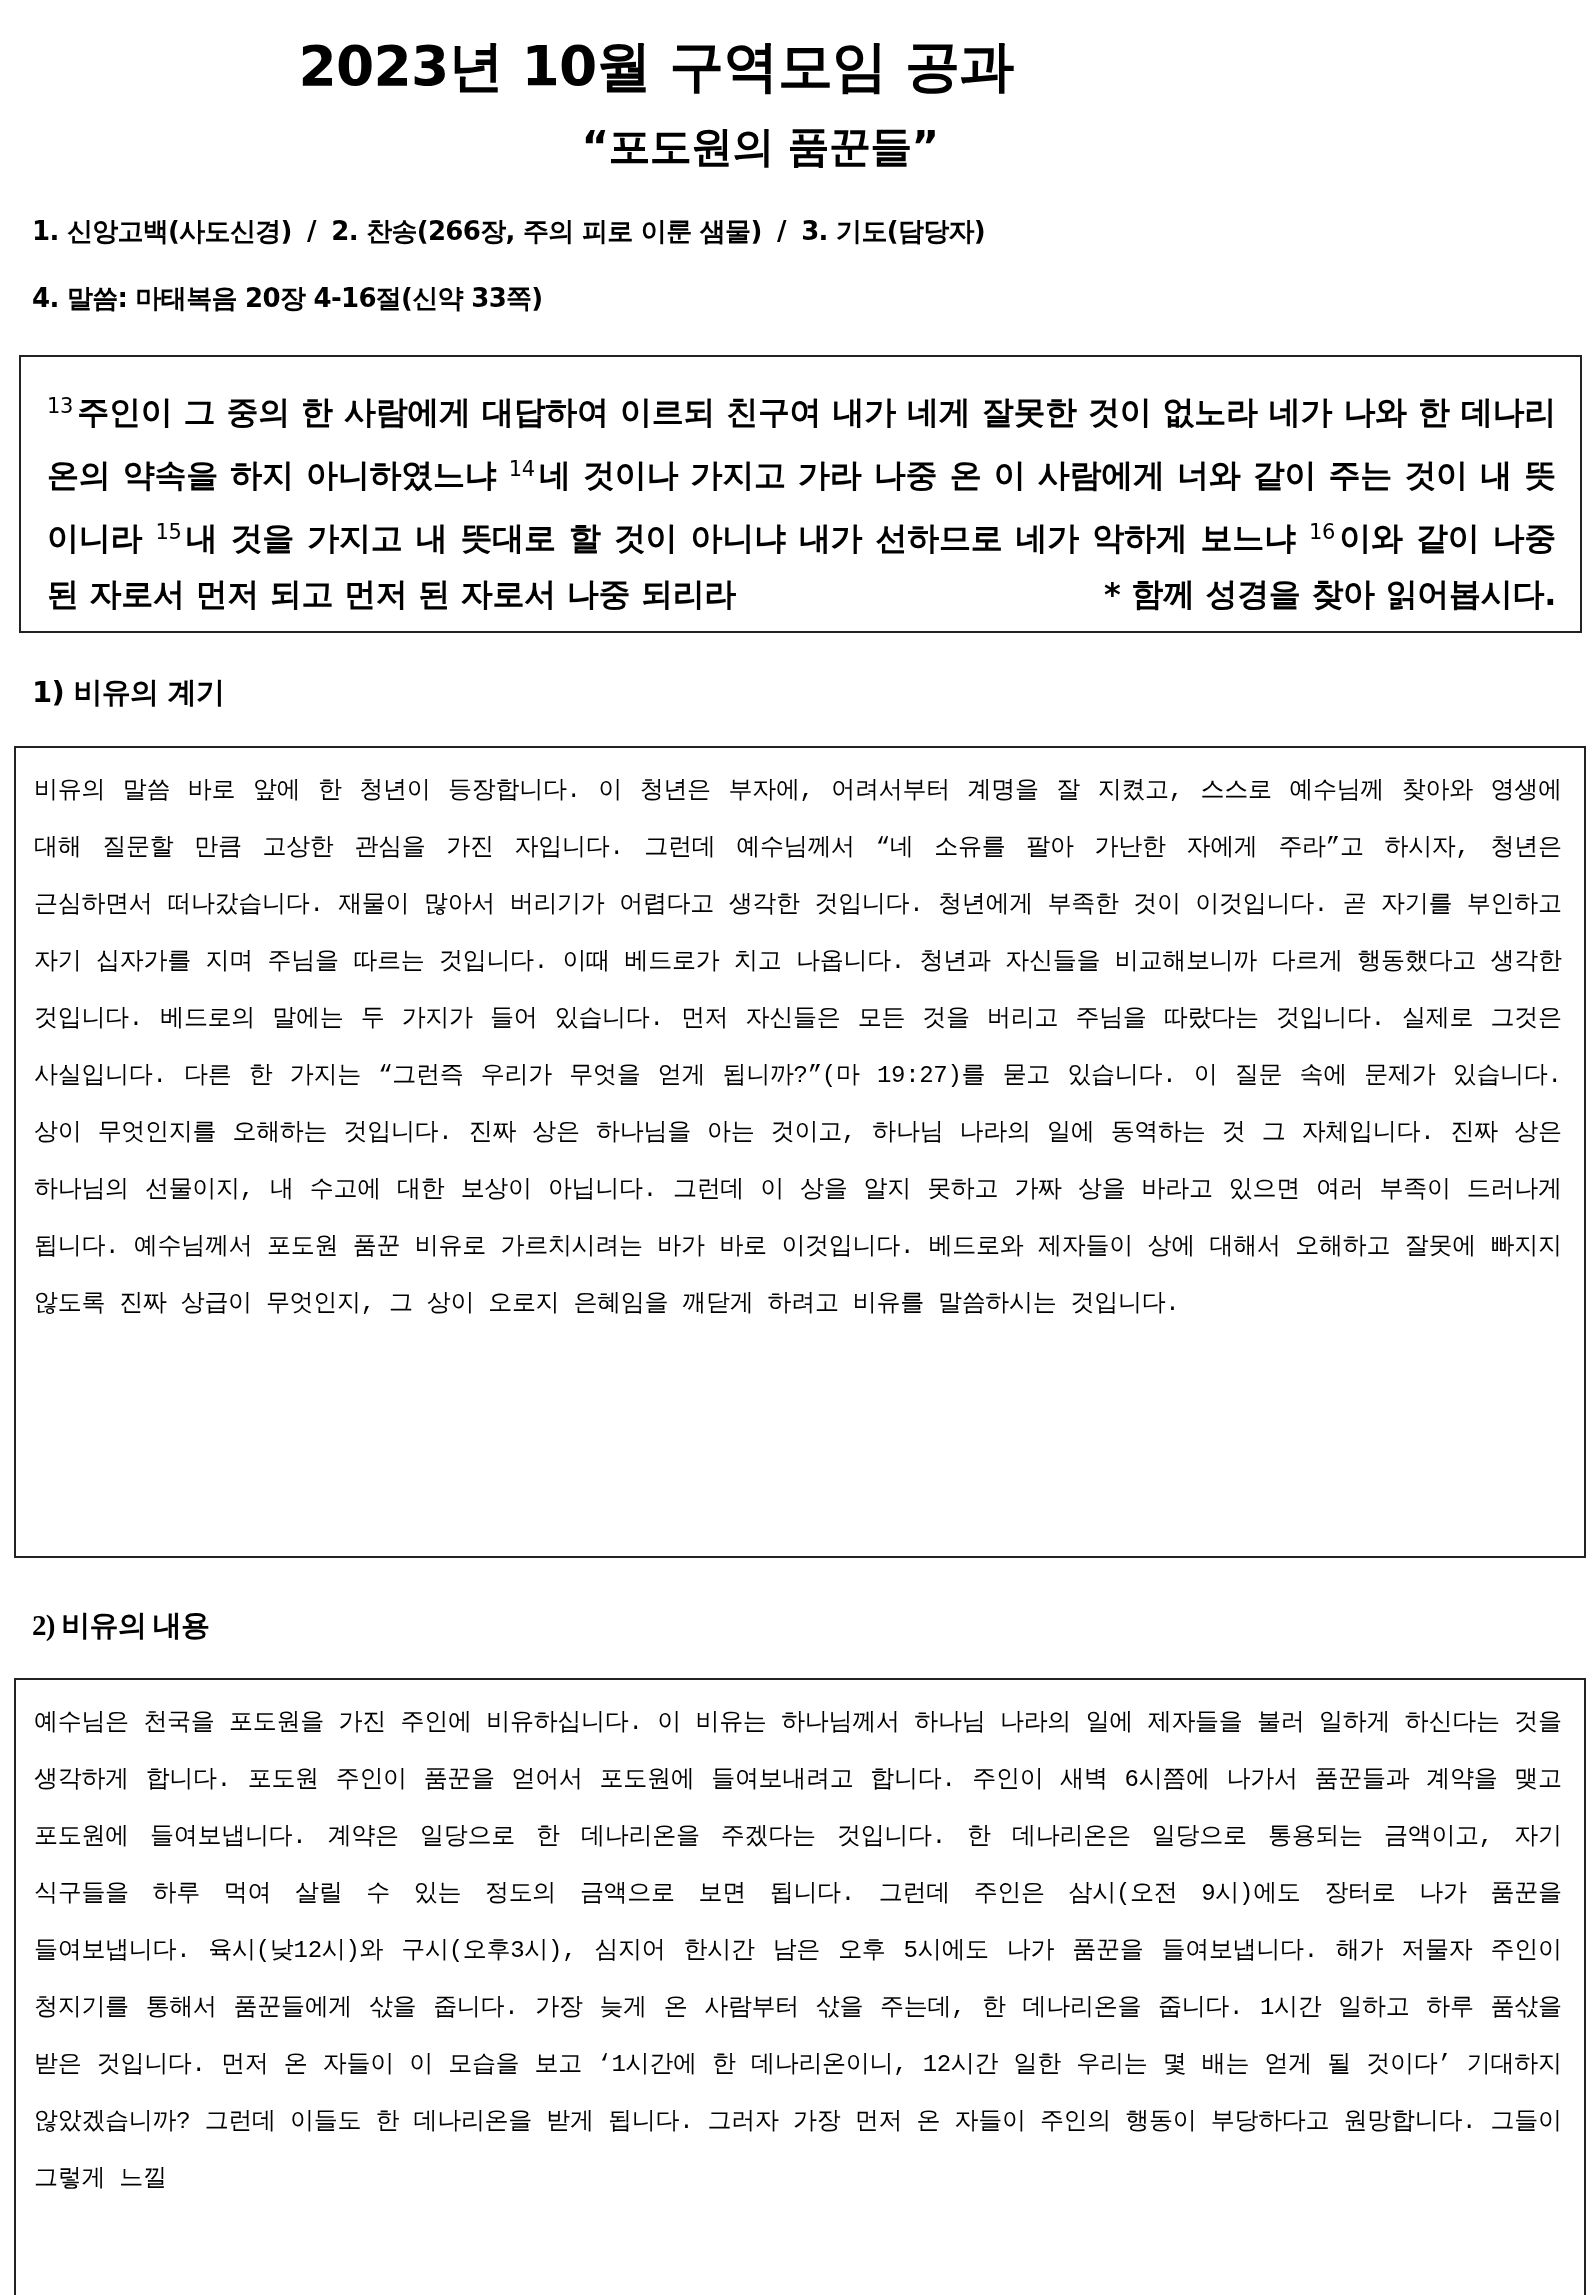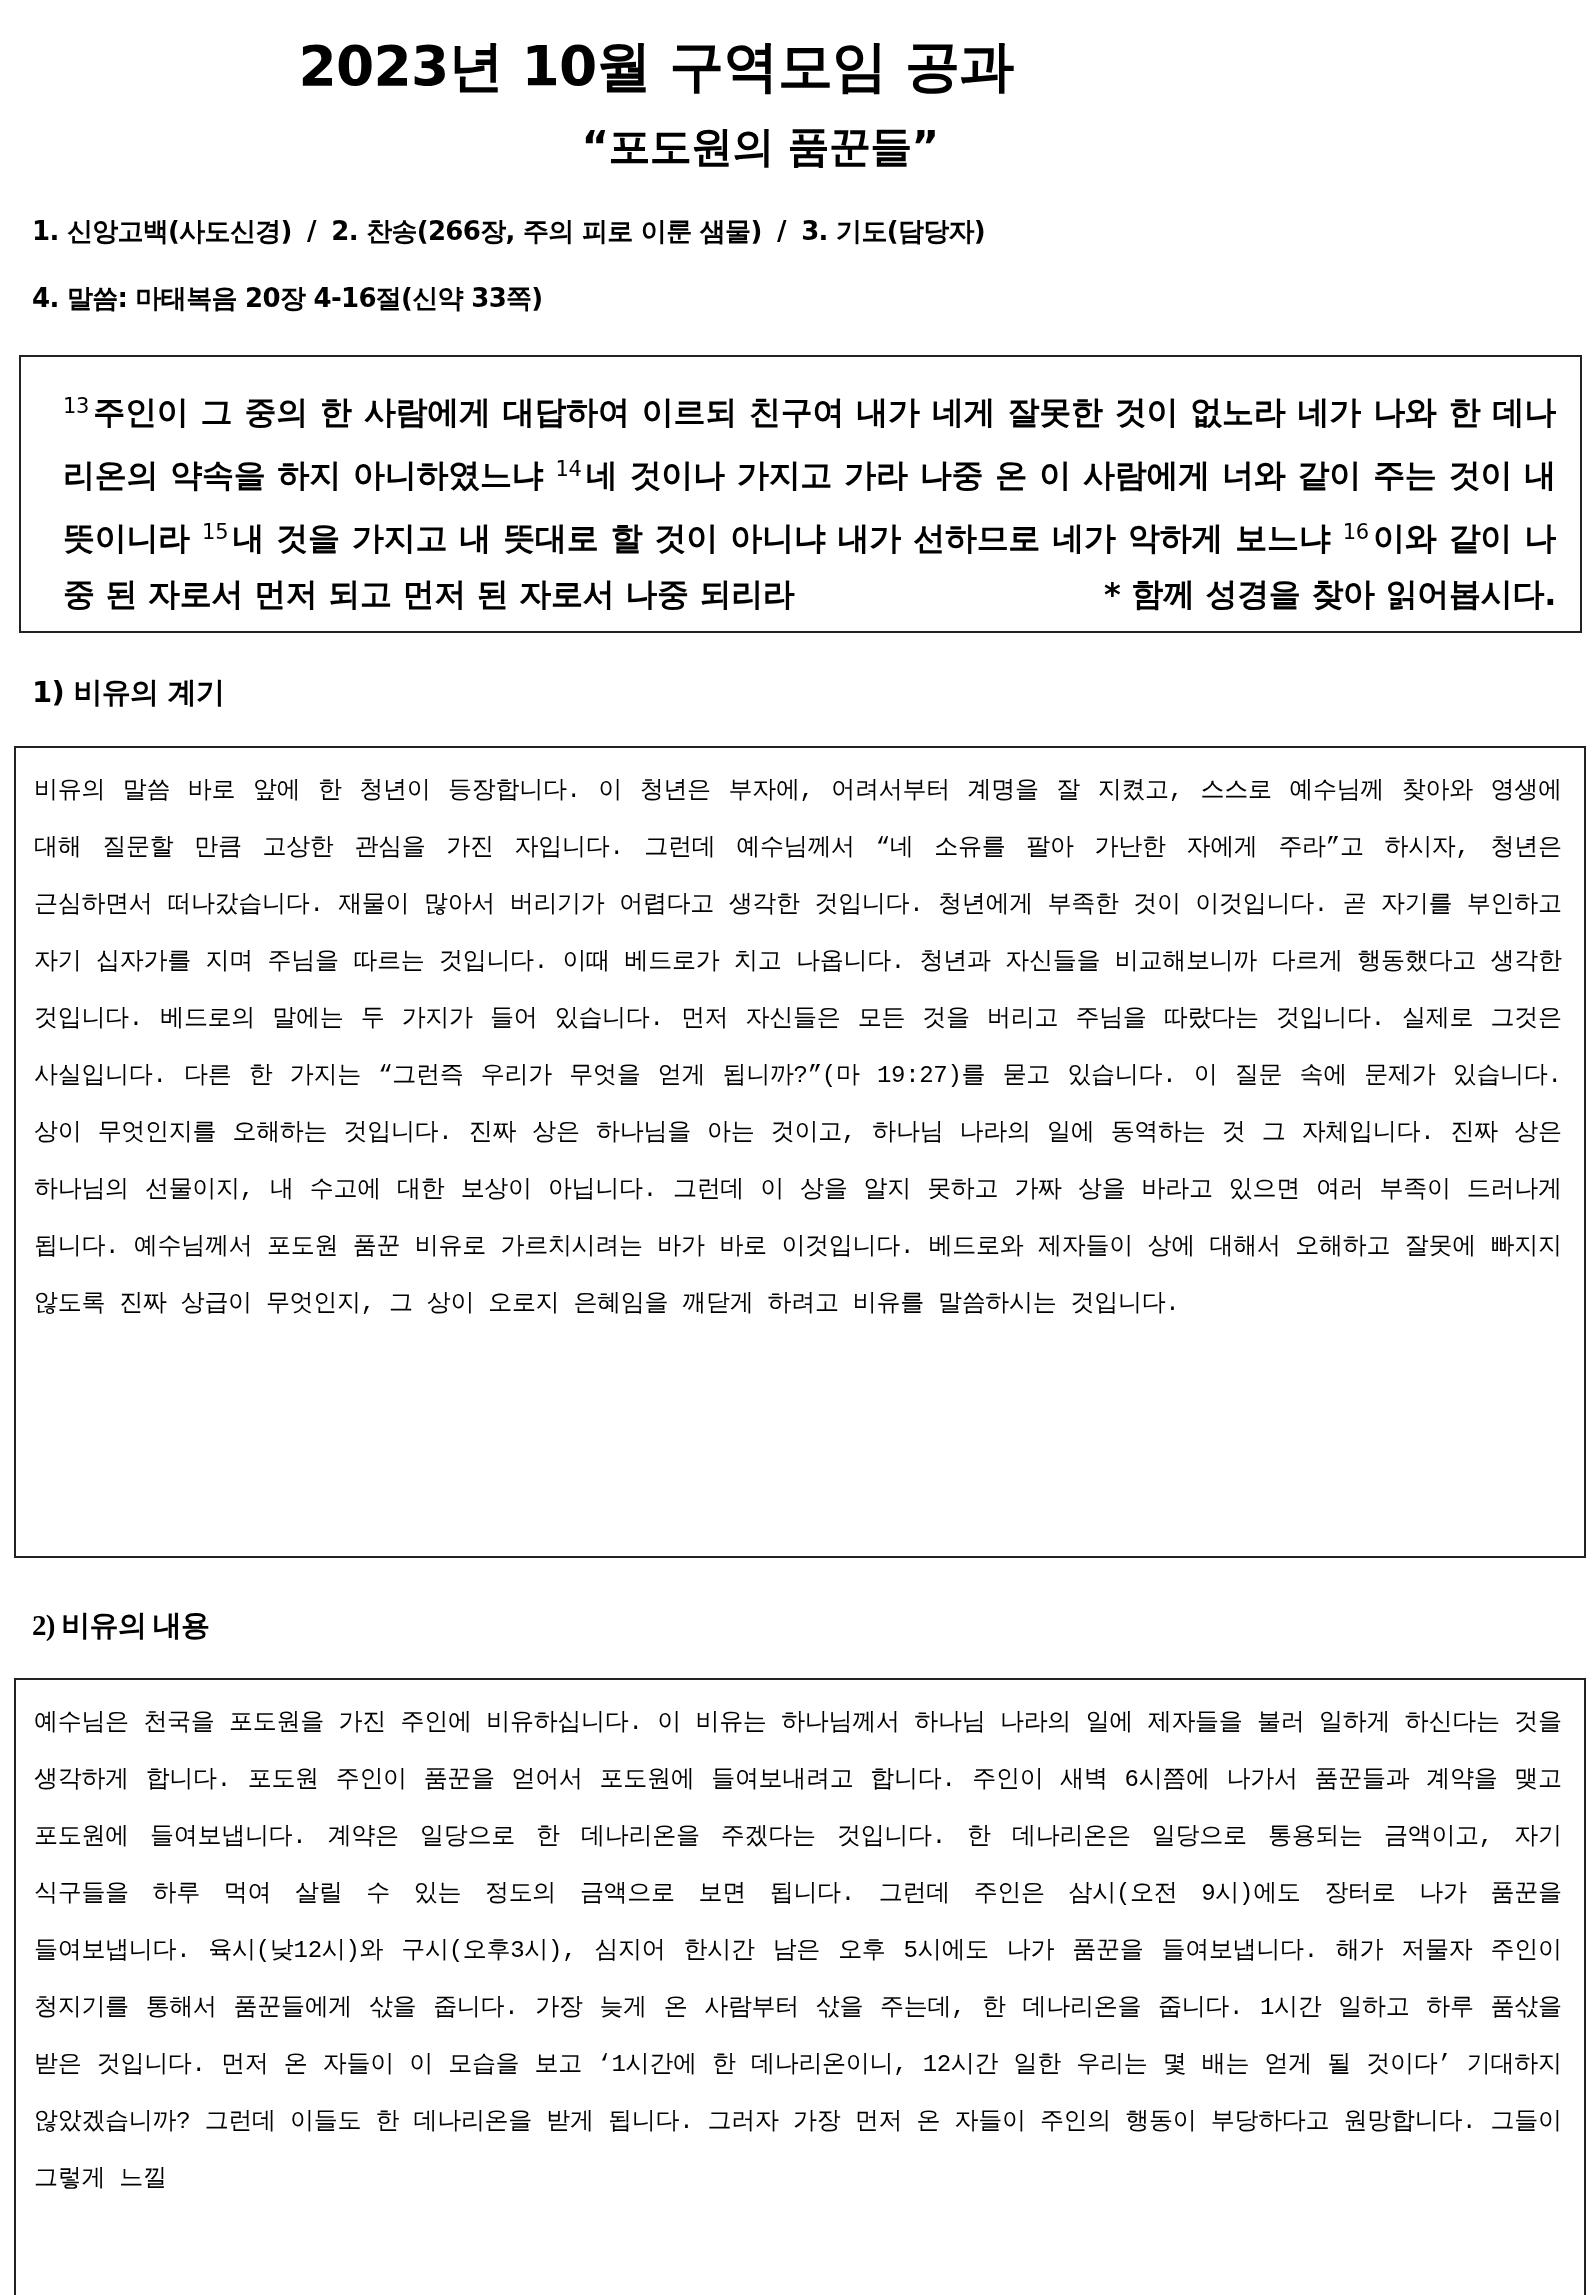--- a/index.html
+++ b/index.html
@@ -56,21 +56,21 @@
       position: absolute;
       border: 2.1px solid #222222;
       box-sizing: border-box;
       background: #ffffff;
     }
     .box.scripture {
       left: 19px;
       top: 355px;
       width: 1563px;
       height: 278px;
-      padding: 21px 24px 0 42px;
+      padding: 21px 24px 0 26px;
     }
     .box.scripture .text {
       font-weight: bold;
       font-size: 32px;
       line-height: 57px;
       text-align: justify;
       letter-spacing: -0.3px;
     }
     .verse-num {
       font-weight: normal;

